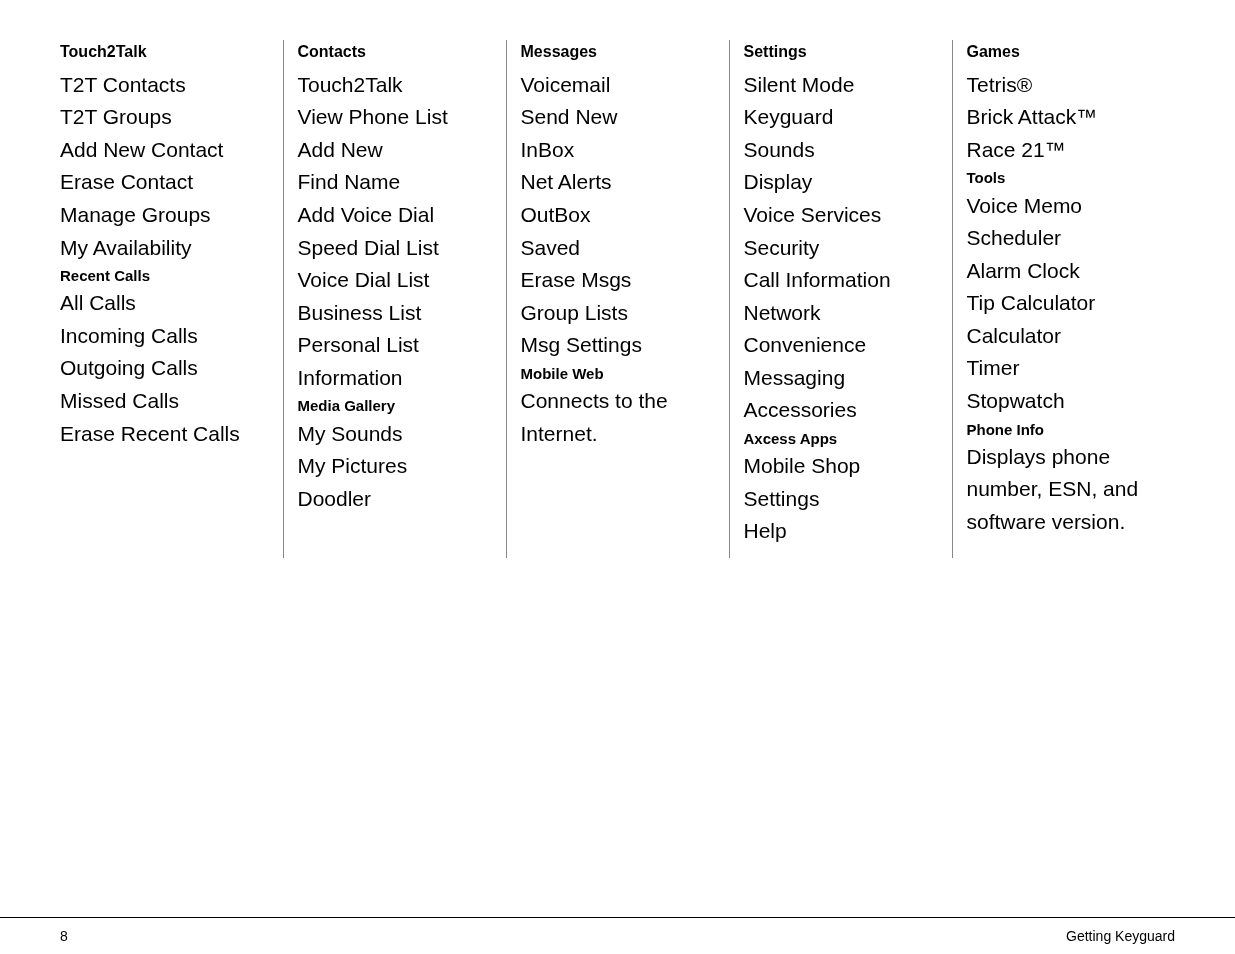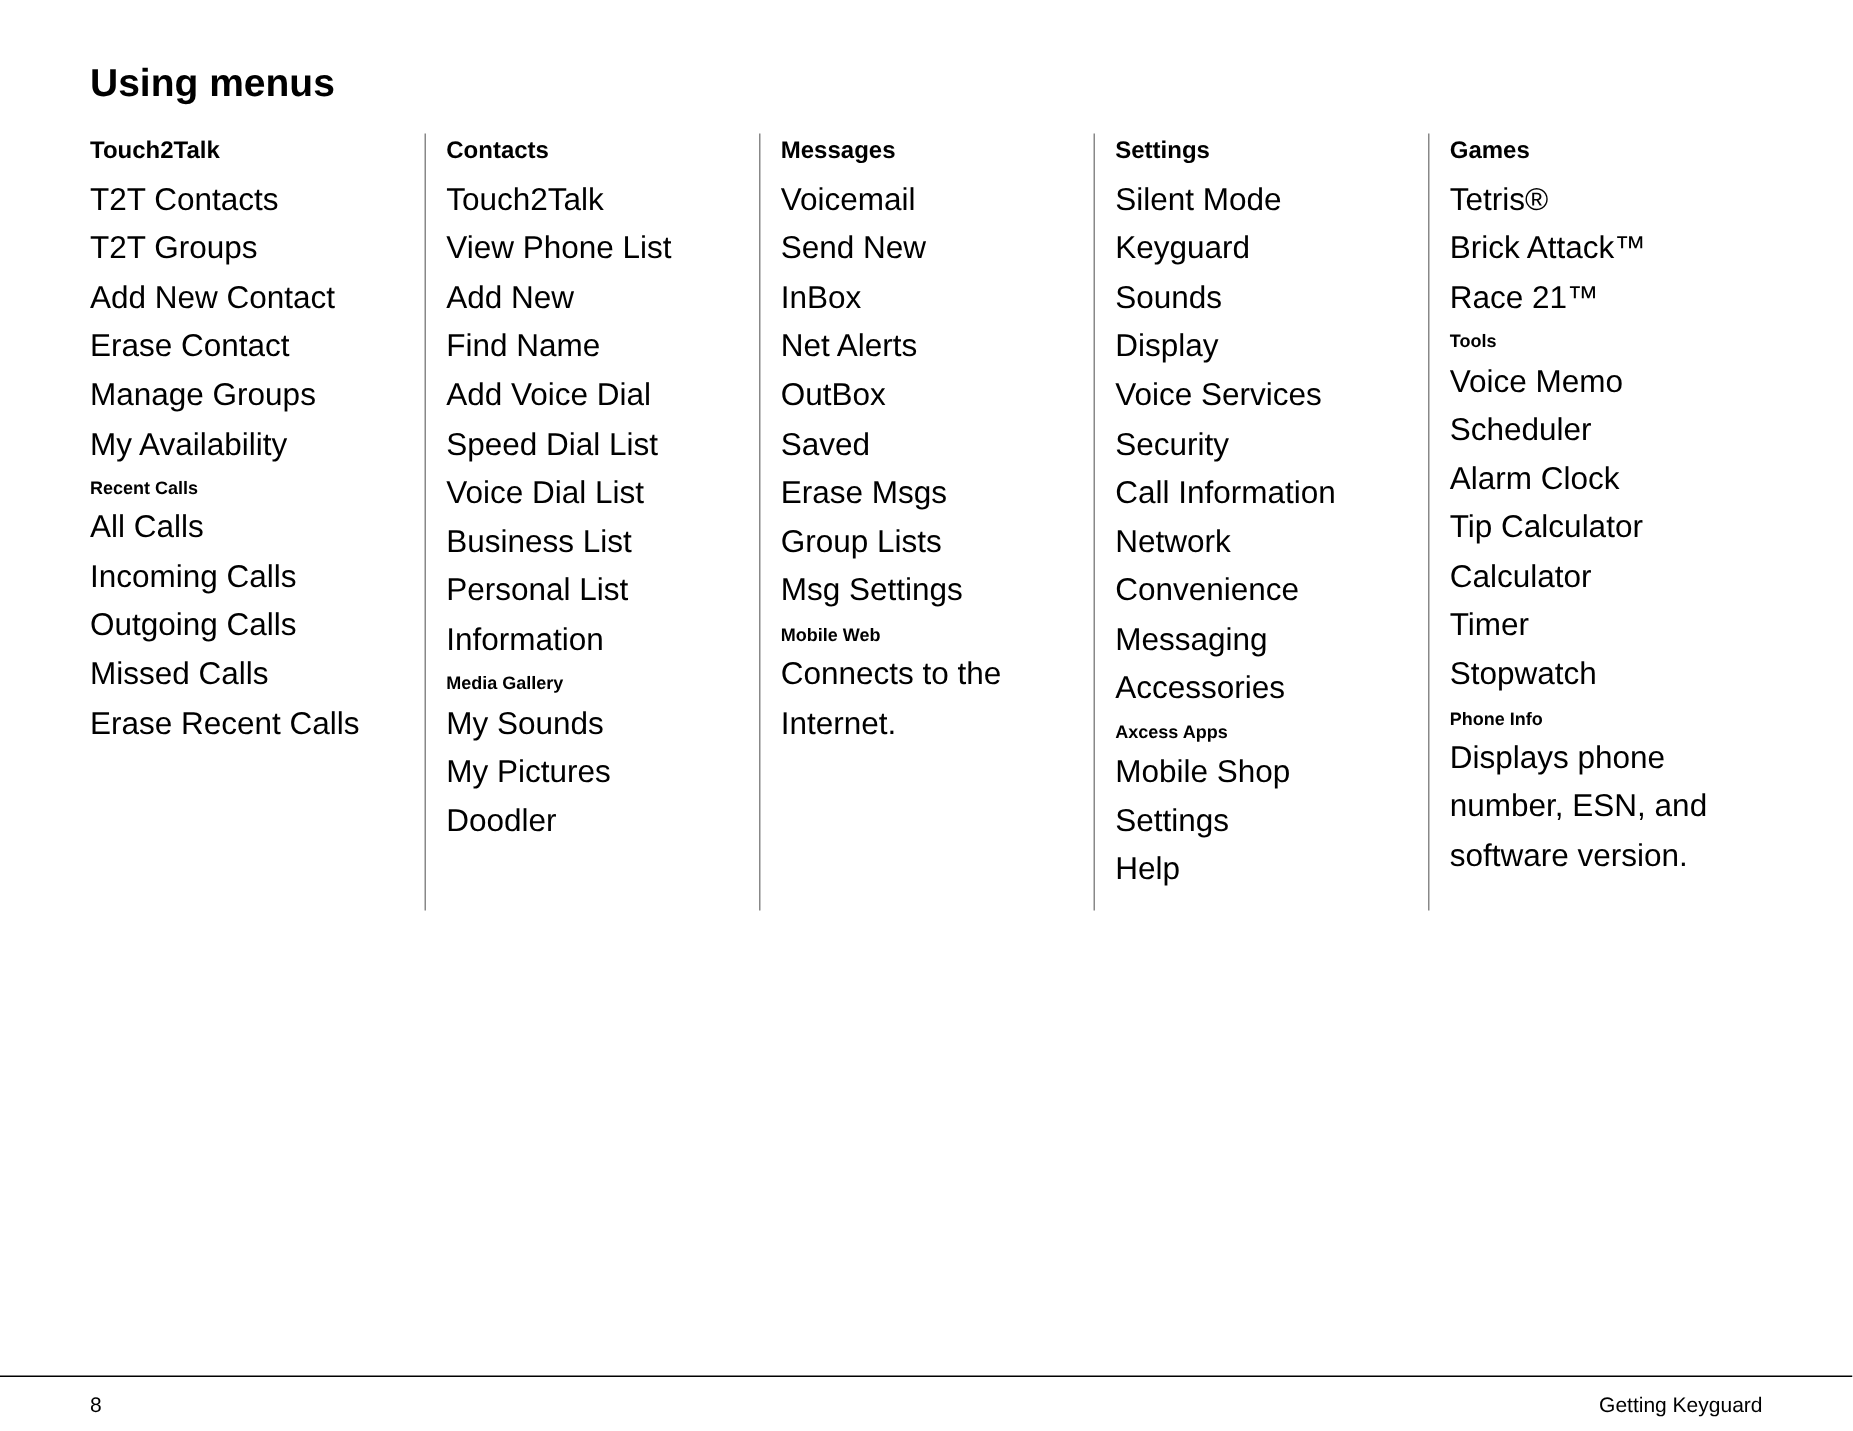--- a/index.html
+++ b/index.html
@@ -53,21 +53,21 @@
     }
 
     .col-header {
       font-weight: bold;
       font-size: 16px;
       padding-bottom: 4px;
     }
 
     .section-header {
       font-weight: bold;
-      font-size: 12px;
+      font-size: 15px;
       margin-top: 6px;
     }
 
     .menu-item {
       display: block;
       font-size: 21px;
     }
 
     .footer {
       position: absolute;
@@ -79,21 +79,20 @@
       display: flex;
       justify-content: space-between;
       align-items: center;
       font-size: 14px;
     }
   </style>
 </head>
 <body>
 
 <div class="page-content">
-  <h1 class="page-title">Using menus</h1>
 
   <table class="menu-table">
     <tbody>
       <tr id="table-row-main">
       <td><div class="col-header">Touch2Talk</div><span class="menu-item">T2T Contacts</span><span class="menu-item">T2T Groups</span><span class="menu-item">Add New Contact</span><span class="menu-item">Erase Contact</span><span class="menu-item">Manage Groups</span><span class="menu-item">My Availability</span><span class="section-header">Recent Calls</span><span class="menu-item">All Calls</span><span class="menu-item">Incoming Calls</span><span class="menu-item">Outgoing Calls</span><span class="menu-item">Missed Calls</span><span class="menu-item">Erase Recent Calls</span></td>
           <td><div class="col-header">Contacts</div><span class="menu-item">Touch2Talk</span><span class="menu-item">View Phone List</span><span class="menu-item">Add New</span><span class="menu-item">Find Name</span><span class="menu-item">Add Voice Dial</span><span class="menu-item">Speed Dial List</span><span class="menu-item">Voice Dial List</span><span class="menu-item">Business List</span><span class="menu-item">Personal List</span><span class="menu-item">Information</span><span class="section-header">Media Gallery</span><span class="menu-item">My Sounds</span><span class="menu-item">My Pictures</span><span class="menu-item">Doodler</span></td>
           <td><div class="col-header">Messages</div><span class="menu-item">Voicemail</span><span class="menu-item">Send New</span><span class="menu-item">InBox</span><span class="menu-item">Net Alerts</span><span class="menu-item">OutBox</span><span class="menu-item">Saved</span><span class="menu-item">Erase Msgs</span><span class="menu-item">Group Lists</span><span class="menu-item">Msg Settings</span><span class="section-header">Mobile Web</span><span class="menu-item">Connects to the Internet.</span></td>
           <td><div class="col-header">Settings</div><span class="menu-item">Silent Mode</span><span class="menu-item">Keyguard</span><span class="menu-item">Sounds</span><span class="menu-item">Display</span><span class="menu-item">Voice Services</span><span class="menu-item">Security</span><span class="menu-item">Call Information</span><span class="menu-item">Network</span><span class="menu-item">Convenience</span><span class="menu-item">Messaging</span><span class="menu-item">Accessories</span><span class="section-header">Axcess Apps</span><span class="menu-item">Mobile Shop</span><span class="menu-item">Settings</span><span class="menu-item">Help</span></td>
           <td><div class="col-header">Games</div><span class="menu-item">Tetris®</span><span class="menu-item">Brick Attack™</span><span class="menu-item">Race 21™</span><span class="section-header">Tools</span><span class="menu-item">Voice Memo</span><span class="menu-item">Scheduler</span><span class="menu-item">Alarm Clock</span><span class="menu-item">Tip Calculator</span><span class="menu-item">Calculator</span><span class="menu-item">Timer</span><span class="menu-item">Stopwatch</span><span class="section-header">Phone Info</span><span class="menu-item">Displays phone number, ESN, and software version.</span></td>
         </tr>

